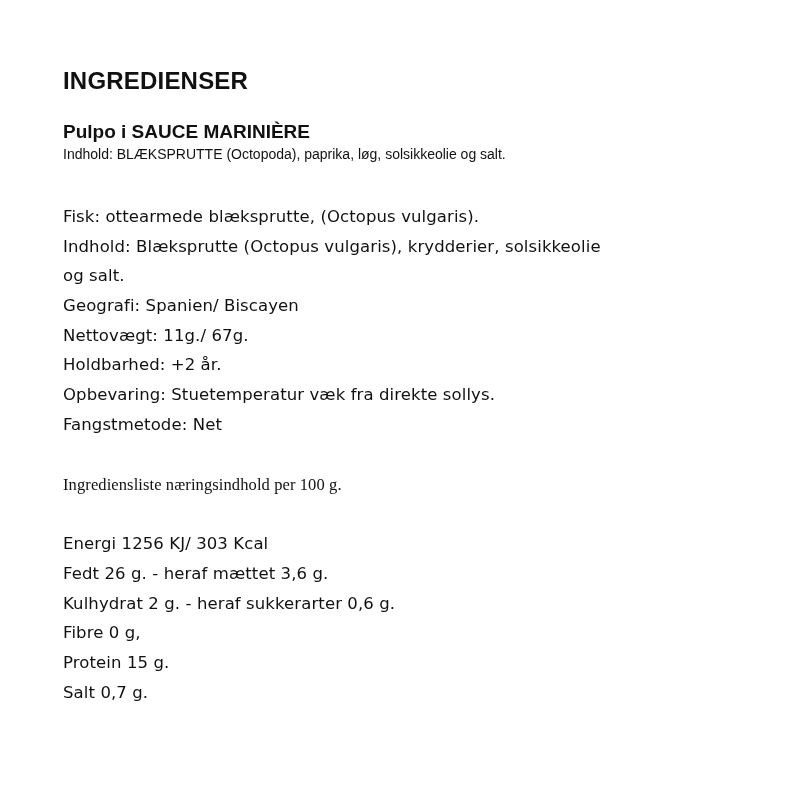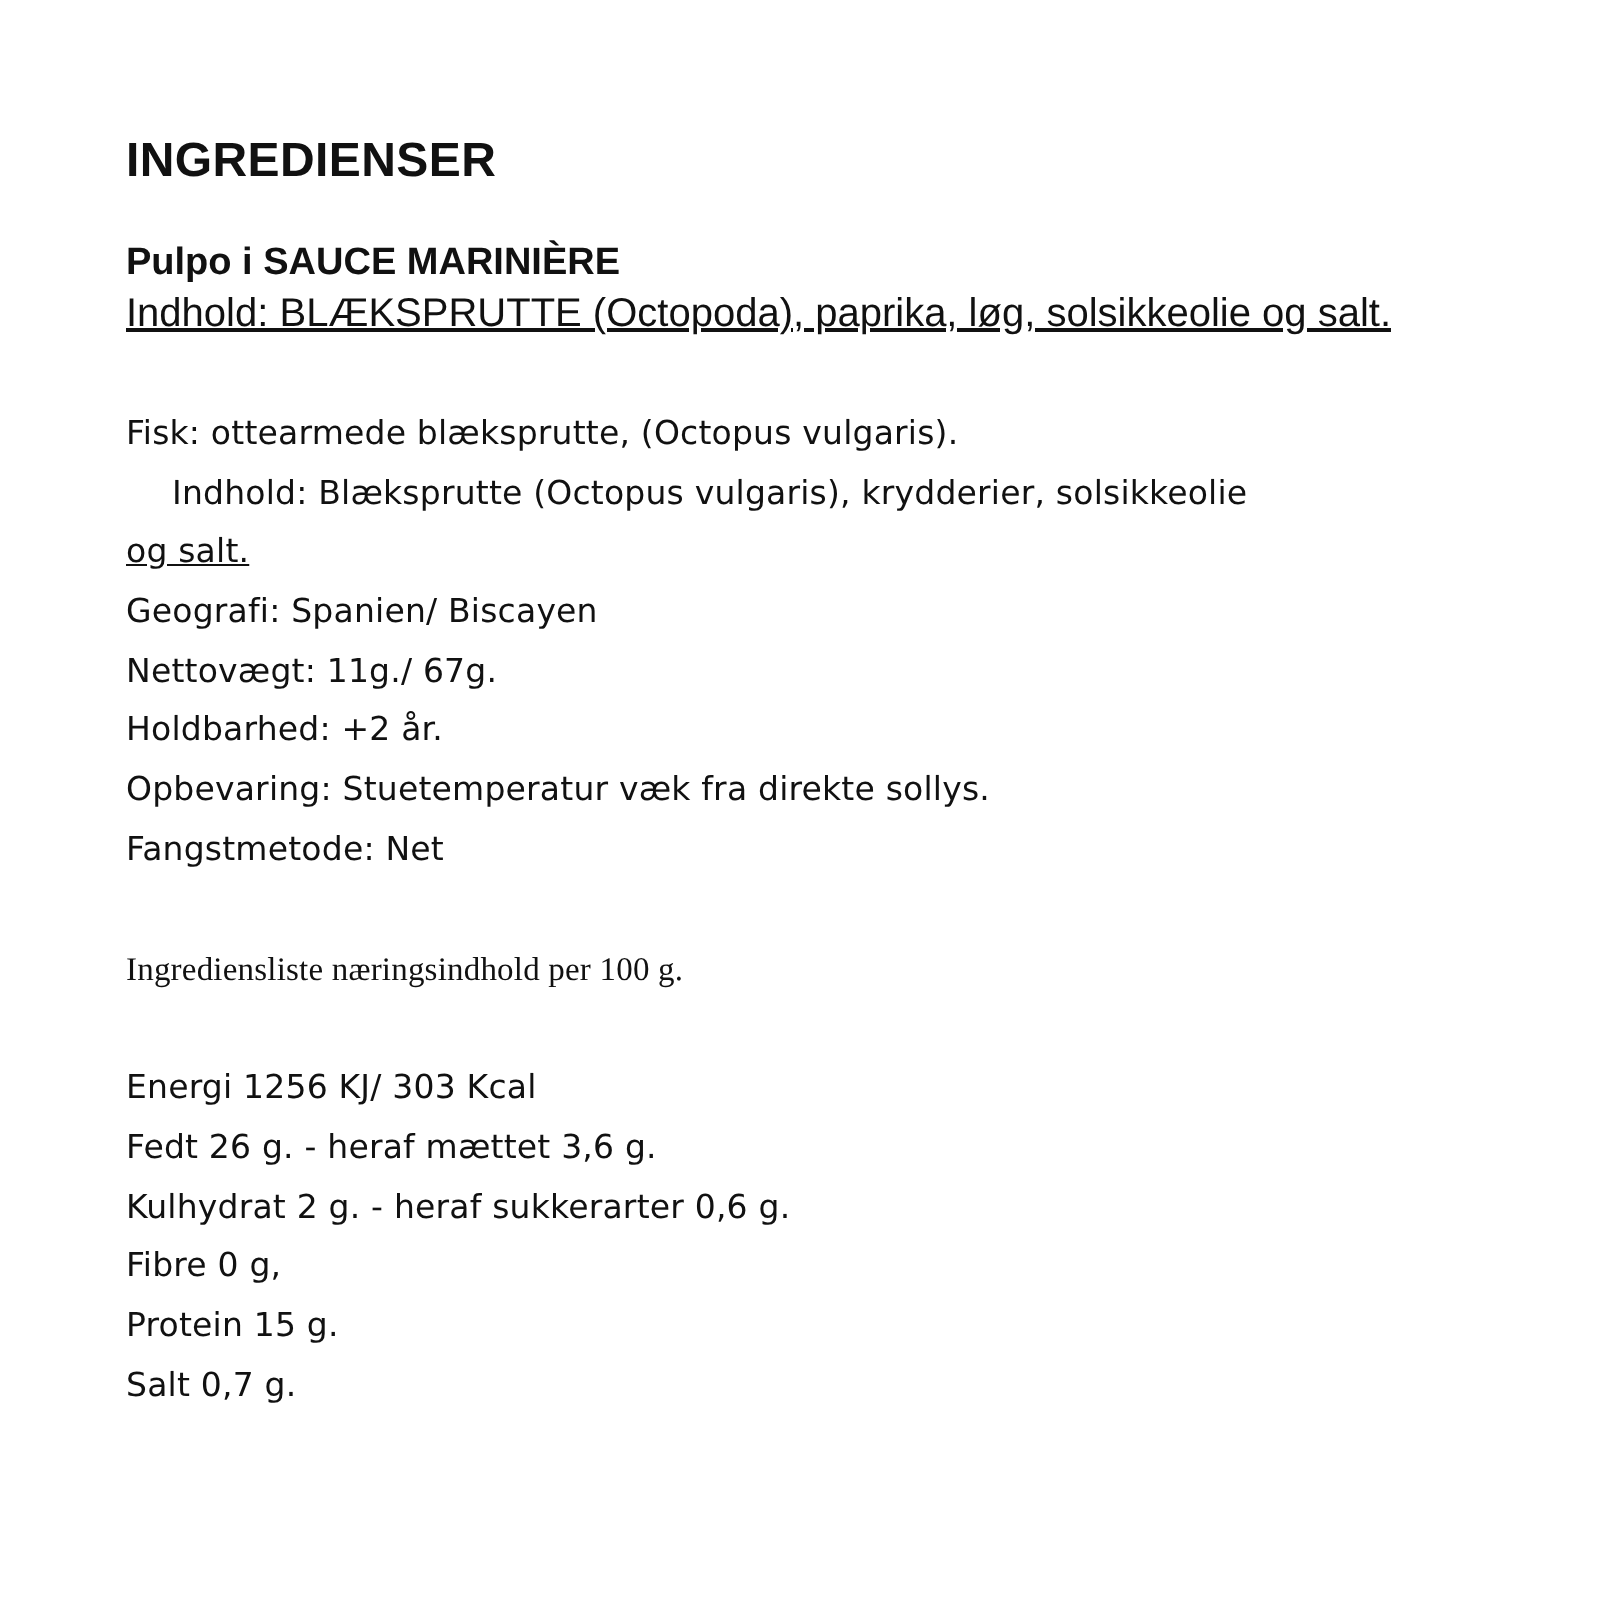--- a/index.html
+++ b/index.html
@@ -26,42 +26,41 @@
       font-size: 24px;
       letter-spacing: 0.2px;
     }
     .subheading {
       font-family: "Liberation Sans", sans-serif;
       font-weight: bold;
       font-size: 19px;
     }
     .intro {
       font-family: "Liberation Sans", sans-serif;
-      font-size: 20px;
-      text-decoration: underline;
+      font-size: 14px;
     }
     .body-line {
       font-family: "DejaVu Sans", sans-serif;
       font-size: 16.5px;
       letter-spacing: 0.1px;
       text-align: right;
     }
   </style>
 </head>
 <body>
 
 <h1 class="line heading" style="top:67px;">INGREDIENSER</h1>
 
 <h2 class="line subheading" style="top:121px;">Pulpo i SAUCE MARINIÈRE</h2>
 <p class="line intro" style="top:146px;">Indhold: BLÆKSPRUTTE (Octopoda), paprika, løg, solsikkeolie og salt.</p>
 
 <div>
   <p class="line body-line" style="top:207px;">Fisk: ottearmede blæksprutte, (Octopus vulgaris).</p>
-  <p class="line body-line" style="top:237px;margin-left:23px;">Indhold: Blæksprutte (Octopus vulgaris), krydderier, solsikkeolie</p>
-  <p class="line body-line" style="top:266px;text-decoration:underline;">og salt.</p>
+  <p class="line body-line" style="top:237px;">Indhold: Blæksprutte (Octopus vulgaris), krydderier, solsikkeolie</p>
+  <p class="line body-line" style="top:266px;">og salt.</p>
   <p class="line body-line" style="top:296px;">Geografi: Spanien/ Biscayen</p>
   <p class="line body-line" style="top:326px;">Nettovægt: 11g./ 67g.</p>
   <p class="line body-line" style="top:355px;">Holdbarhed: +2 år.</p>
   <p class="line body-line" style="top:385px;">Opbevaring: Stuetemperatur væk fra direkte sollys.</p>
   <p class="line body-line" style="top:415px;">Fangstmetode: Net</p>
 </div>
 
 <p class="line body-line" style="top:475px;font-family:Liberation Serif, serif;">Ingrediensliste næringsindhold per 100 g.</p>
 
 <div>

